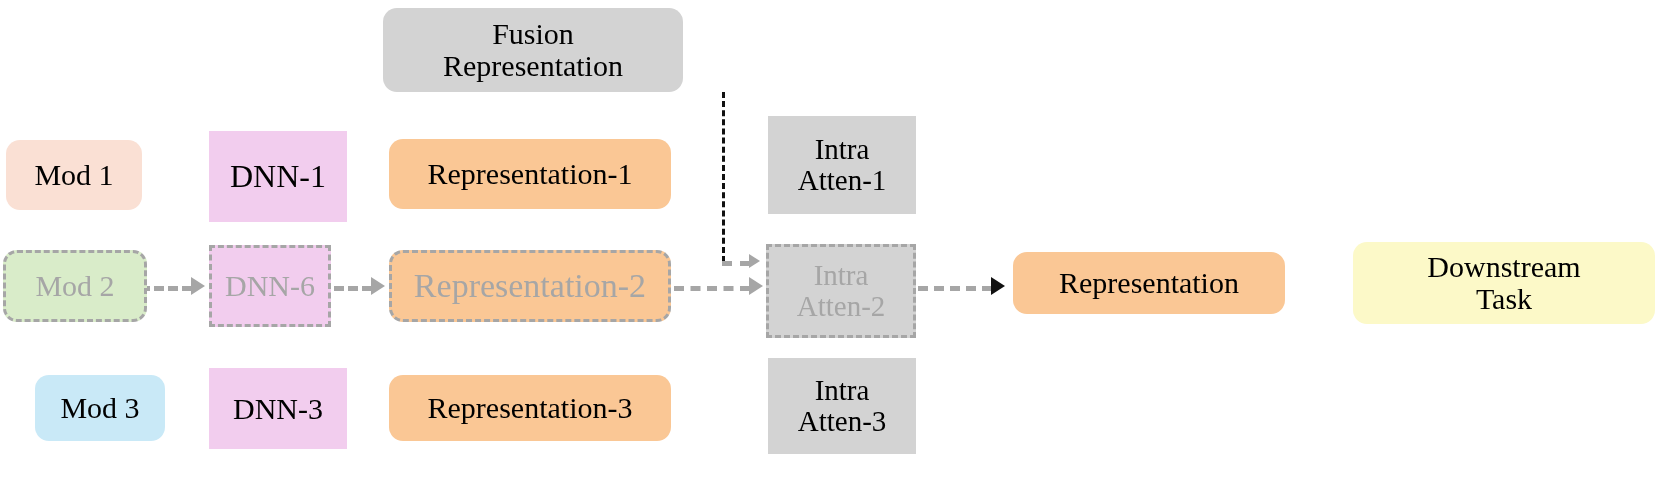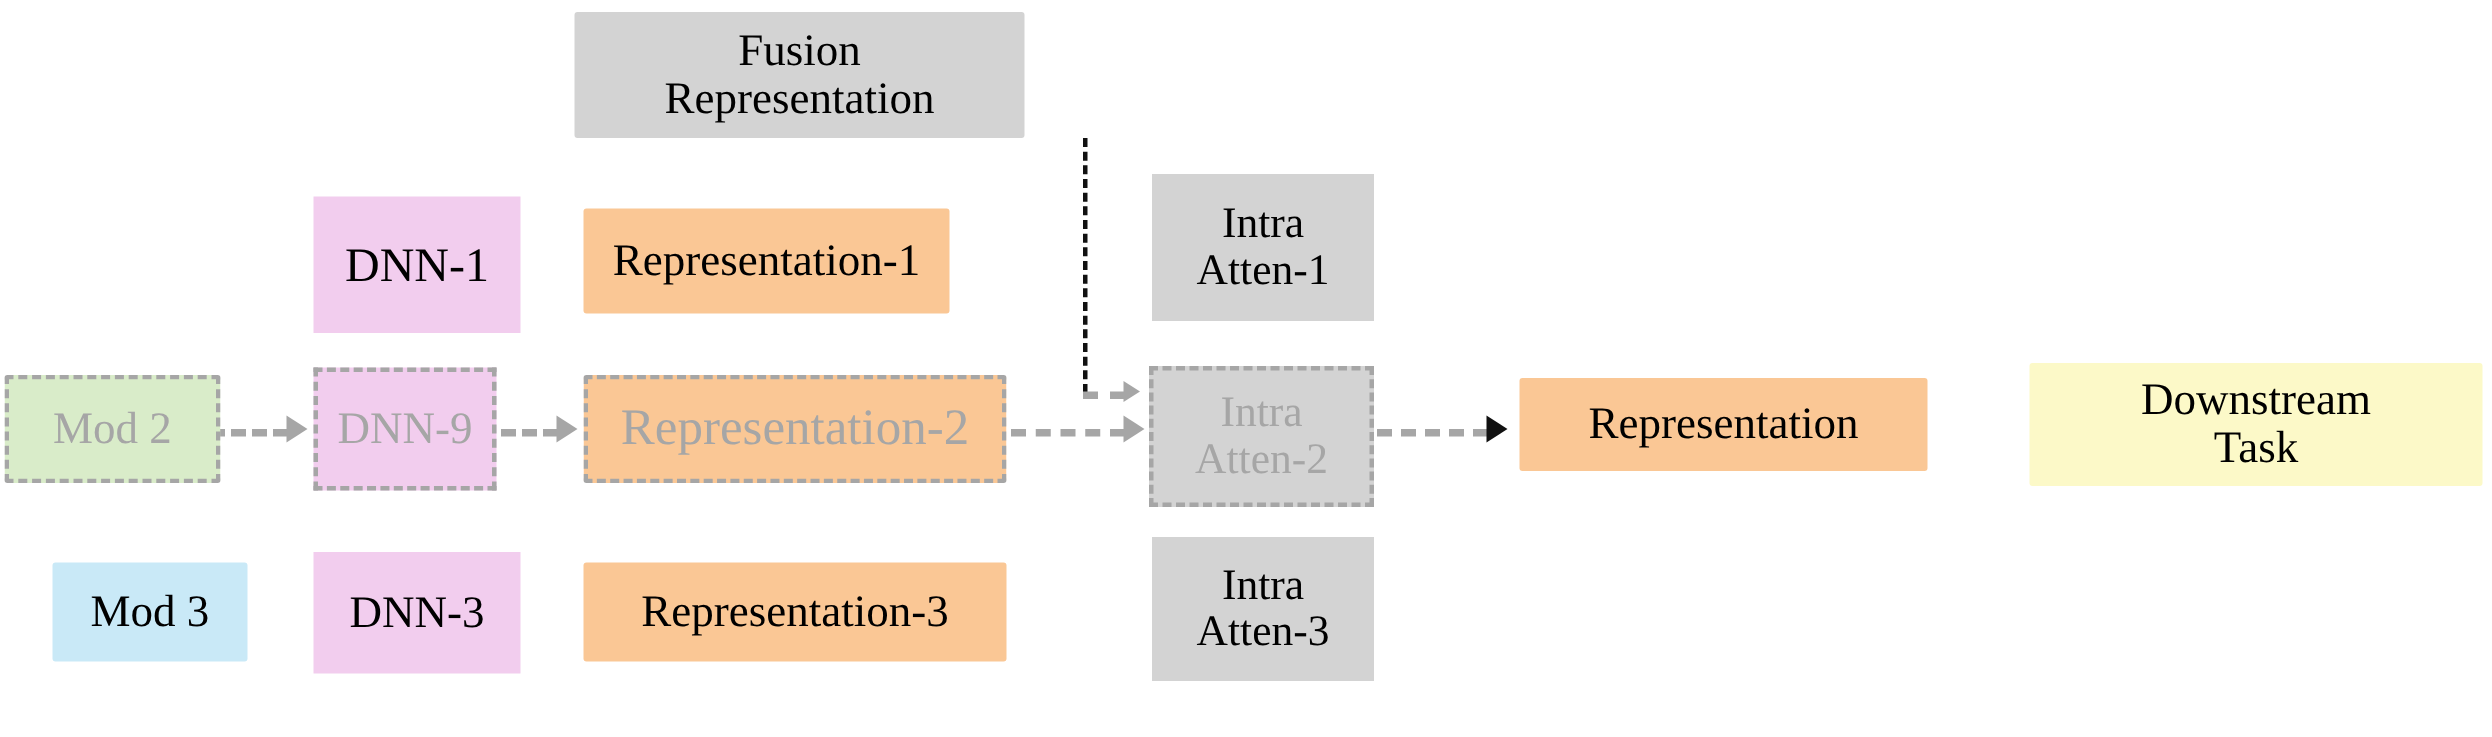--- a/index.html
+++ b/index.html
@@ -23,21 +23,21 @@
     box-sizing: border-box;
     display: flex;
     align-items: center;
     justify-content: center;
     text-align: center;
     color: #000000;
     line-height: 1.06;
     white-space: pre-line;
     z-index: 3;
   }
-  .node.rounded  { border-radius: 2px; }
+  .node.rounded  { border-radius: 14px; }
   .node.sharp    { border-radius: 0; }
 
   
   .node.dim {
     color: #a6a6a6;
     border: 3px dashed #a6a6a6;
   }
   .node.solid { border: none; }
 
   
@@ -72,40 +72,43 @@
 </head>
 <body>
 
 <div id="canvas">
 
   <div class="node rounded solid" style="left:383px; top:8px; width:300px; height:84px; background:#d3d3d3; font-size:30px;">
     <span>Fusion
 Representation</span>
   </div>
 
+  <div class="node rounded solid" style="left:6px; top:140px; width:136px; height:70px; background:#fae0d4; font-size:30px;">
+    <span>Mod 1</span>
+  </div>
 
   <div class="node sharp solid" style="left:209px; top:131px; width:138px; height:91px; background:#f2cdee; font-size:32px;">
     <span>DNN-1</span>
   </div>
 
-  <div class="node rounded solid" style="left:389px; top:139px; width:244px; height:70px; background:#fac795; font-size:30px;">
+  <div class="node rounded solid" style="left:389px; top:139px; width:282px; height:70px; background:#fac795; font-size:30px;">
     <span>Representation-1</span>
   </div>
 
   <div class="node sharp solid" style="left:768px; top:116px; width:148px; height:98px; background:#d3d3d3; font-size:29px;">
     <span>Intra
 Atten-1</span>
   </div>
 
   <div class="node rounded dim" style="left:3px; top:250px; width:144px; height:72px; background:#d9ecc9; font-size:30px;">
     <span>Mod 2</span>
   </div>
 
   <div class="node sharp dim" style="left:209px; top:245px; width:122px; height:82px; background:#f2cdee; font-size:30px;">
-    <span>DNN-9</span>
+    <span>DNN-6</span>
   </div>
 
   <div class="node rounded dim" style="left:389px; top:250px; width:282px; height:72px; background:#fac795; font-size:34px;">
     <span>Representation-2</span>
   </div>
 
   <div class="node sharp dim" style="left:766px; top:244px; width:150px; height:94px; background:#d3d3d3; font-size:29px;">
     <span>Intra
 Atten-2</span>
   </div>

